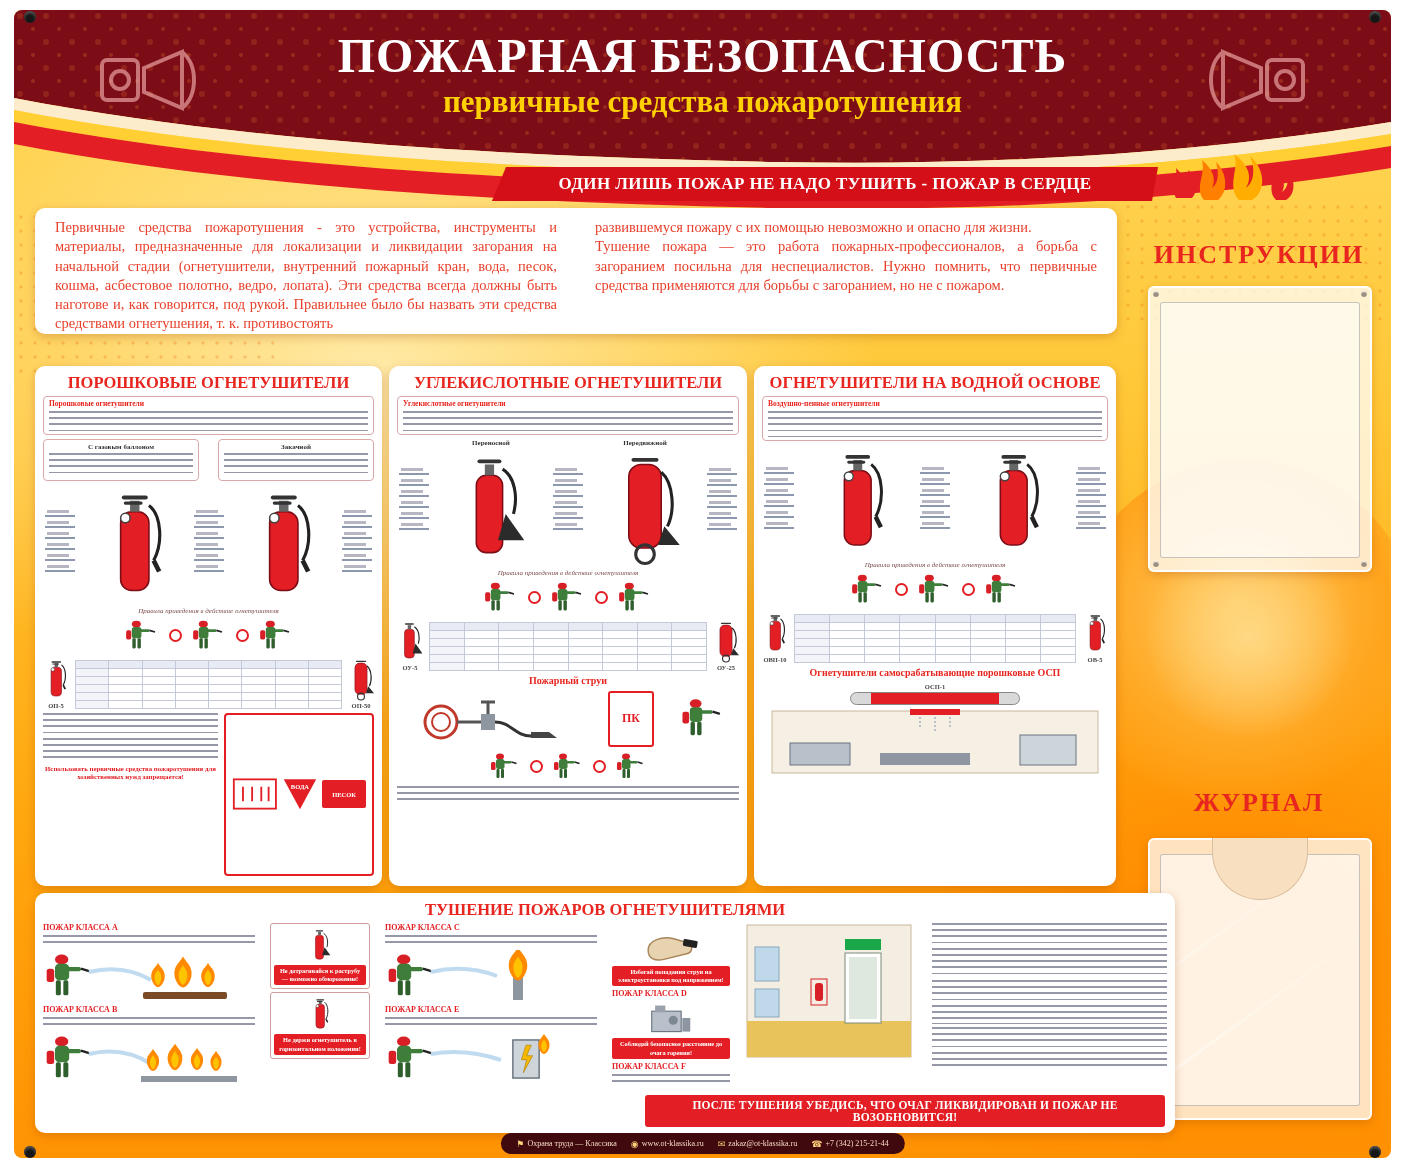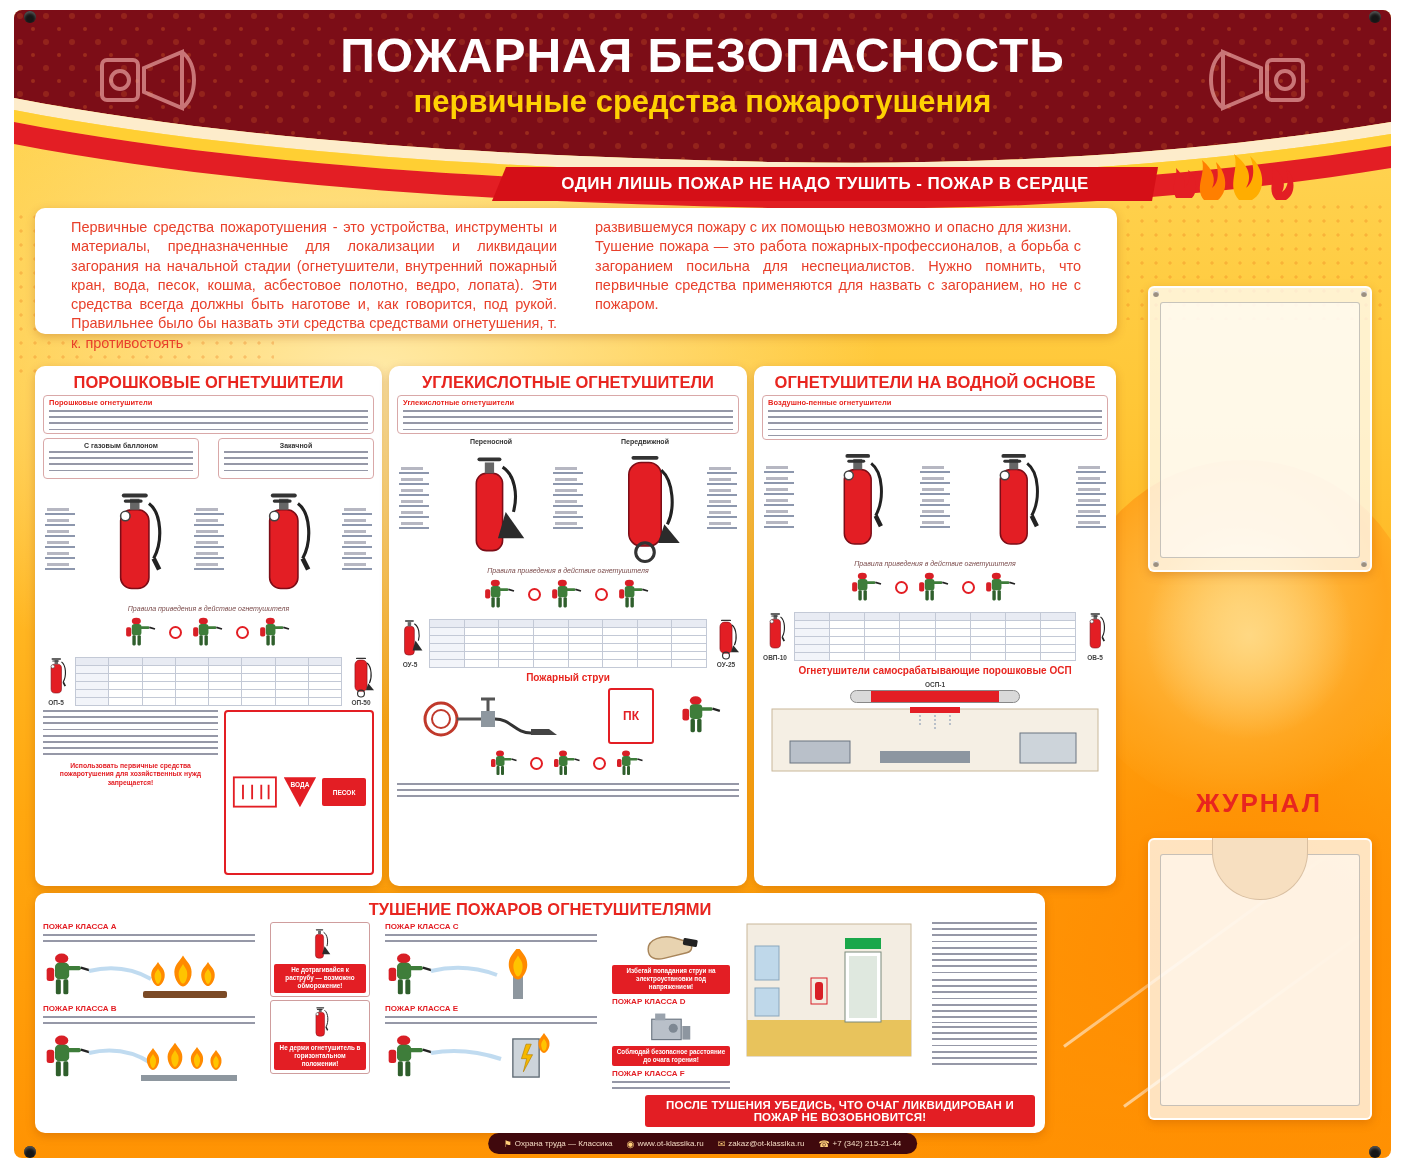--- a/index.html
+++ b/index.html
@@ -1,19 +1,19 @@
 <!DOCTYPE html>
 <html><head>
 <meta charset="utf-8">
 <style>
   * { margin:0; padding:0; box-sizing:border-box; }
   html,body { width:1405px; height:1170px; }
   body { font-family:"Liberation Sans", sans-serif; background:#ddd; }
 
-  .poster { position:relative; width:1405px; height:1170px; background:#fff; overflow:hidden; }
+  .poster { position:relative; width:1405px; height:1170px; background:#fff; overflow:hidden;font-family:Liberation Serif, serif; }
 
   
   .art { position:absolute; left:14px; right:14px; top:10px; bottom:12px; border-radius:8px; overflow:hidden;
     background:
       radial-gradient(820px 560px at 26% 32%, #ffeaa8 0%, rgba(255,234,168,0) 62%),
       radial-gradient(760px 560px at 88% 80%, #ff8a00 0%, rgba(255,138,0,0) 66%),
       linear-gradient(180deg,#ffd95e 0%,#ffc737 34%,#ffa70f 70%,#ff9303 100%); }
   .disc { position:absolute; border-radius:50%; }
   .disc1 { left:1055px; top:450px; width:350px; height:350px;
     background:radial-gradient(circle at 48% 42%, #ffc95f 0%, #ffa41c 55%, rgba(255,164,28,0) 74%); }
@@ -34,21 +34,21 @@
   .alarm.left { left:90px; } .alarm.right { right:90px; transform:scaleX(-1); }
 
   .ribbon { position:absolute; left:492px; top:167px; width:666px; height:34px; background:#d50f17;
     clip-path:polygon(14px 0, 100% 0, calc(100% - 6px) 100%, 0 100%);
     display:flex; align-items:center; justify-content:center; color:#fff; font-weight:800; font-size:17px;
     letter-spacing:.4px; box-shadow:0 2px 5px rgba(100,0,0,.35); }
   .flames { position:absolute; left:1164px; top:146px; width:140px; height:60px; }
 
   
   .intro { position:absolute; left:35px; top:208px; width:1082px; height:126px; background:#fff;
-    border-radius:10px; box-shadow:0 3px 10px rgba(150,60,0,.28); display:flex; gap:38px; padding:10px 36px; }
+    border-radius:10px; box-shadow:0 3px 10px rgba(150,60,0,.28); display:flex; gap:38px; padding:10px 20px; }
   .intro .col { flex:1; color:#e8402b; font-size:14.5px; line-height:1.33; text-align:justify;
     font-weight:500; white-space:pre-line; }
 
   
   .side-title { position:absolute; width:262px; text-align:center; color:#e8251f; font-weight:800;
     font-size:26px; letter-spacing:2px; }
   #t-instr { left:1128px; top:240px; } #t-journal { left:1128px; top:788px; }
   .pocket { position:absolute; background:rgba(255,255,255,.75); border:2px solid rgba(255,255,255,.95);
     border-radius:6px; box-shadow:0 3px 10px rgba(160,70,0,.28); }
   #pocket1 { left:1148px; top:286px; width:224px; height:286px; }
@@ -100,21 +100,21 @@
   .subhead.small { font-size:10px; line-height:1.2; }
   .crane-row { display:flex; align-items:center; justify-content:space-around; }
   .pk { width:46px; height:56px; border:2px solid #e31e24; border-radius:3px; display:flex; align-items:center;
     justify-content:center; color:#e31e24; font-weight:800; font-size:12px; background:#fff; }
   .osp-wrap { display:flex; flex-direction:column; align-items:center; gap:2px; }
   .osp-label { font-size:6.5px; color:#444; font-weight:700; }
   .osp-tube { width:170px; height:13px; border:1px solid #888; border-radius:7px;
     background:linear-gradient(90deg,#d9d9d9 0 12%, #e31e24 12% 88%, #d9d9d9 88%); }
 
   
-  #bottom { left:35px; top:893px; width:1010px; height:240px; }
+  #bottom { left:35px; top:893px; width:1140px; height:240px; }
   .bwrap { display:flex; gap:15px; }
   .bcol { display:flex; flex-direction:column; gap:3px; }
   .clabel { color:#e31e24; font-weight:800; font-size:8px; }
   .warncard { border:1px solid #cf9d9d; border-radius:3px; padding:3px; display:flex; flex-direction:column;
     align-items:center; gap:2px; background:#fff; }
   .redbar { background:#e31e24; color:#fff; font-size:6.3px; font-weight:700; text-align:center;
     line-height:1.3; padding:2px 3px; border-radius:2px; width:100%; }
   .final { position:absolute; left:610px; right:10px; bottom:6px; background:#e31e24; color:#fff;
     font-weight:800; font-size:11.5px; text-align:center; padding:4px 2px; border-radius:3px; letter-spacing:.2px; }
 
@@ -224,23 +224,24 @@
   <svg class="flames" viewBox="0 0 140 60">
     <path d="M12 52 C6 40 14 32 12 22 C20 30 22 36 20 42 C26 38 26 30 24 24 C34 32 34 46 28 52 Z" fill="#e31e24"></path>
     <path d="M40 54 C30 42 42 28 38 14 C50 24 52 34 48 42 C56 36 54 24 52 16 C64 28 64 46 54 54 Z" fill="#ff7f00"></path>
     <path d="M75 54 C62 40 76 22 70 8 C86 20 88 32 82 42 C92 34 90 20 86 10 C102 24 102 46 88 54 Z" fill="#ffad00"></path>
     <path d="M112 54 C102 44 112 32 108 20 C120 30 122 38 118 46 C126 40 124 30 122 22 C132 32 132 48 122 54 Z" fill="#e31e24"></path>
   </svg>
 
   <div class="intro">
     <p class="col">Первичные средства пожаротушения - это устройства, инструменты и материалы, предназначенные для локализации и ликвидации загорания на начальной стадии (огнетушители, внутренний пожарный кран, вода, песок, кошма, асбестовое полотно, ведро, лопата). Эти средства всегда должны быть наготове и, как говорится, под рукой. Правильнее было бы назвать эти средства средствами огнетушения, т. к. противостоять</p>
     <p class="col">развившемуся пожару с их помощью невозможно и опасно для жизни.
-Тушение пожара — это работа пожарных-профессионалов, а борьба с загоранием посильна для неспециалистов. Нужно помнить, что первичные средства применяются для назвать с загоранием, но не с пожаром.</p>
+Тушение пожара — это работа пожарных-профессионалов, а борьба с загоранием посильна для неспециалистов. Нужно помнить, что первичные средства применяются для борьбы с загоранием, но не с пожаром.</p>
   </div>
 
+  <div class="side-title" id="t-instr">ИНСТРУКЦИИ</div>
   <div class="pocket" id="pocket1">
     <span class="screw tl"></span>
       <span class="screw tr"></span>
     <span class="screw bl"></span>
       <span class="screw br"></span>
     <div class="inner"></div>
   </div>
   <div class="side-title" id="t-journal">ЖУРНАЛ</div>
   <div class="pocket" id="pocket2">
     <div class="inner"></div>

